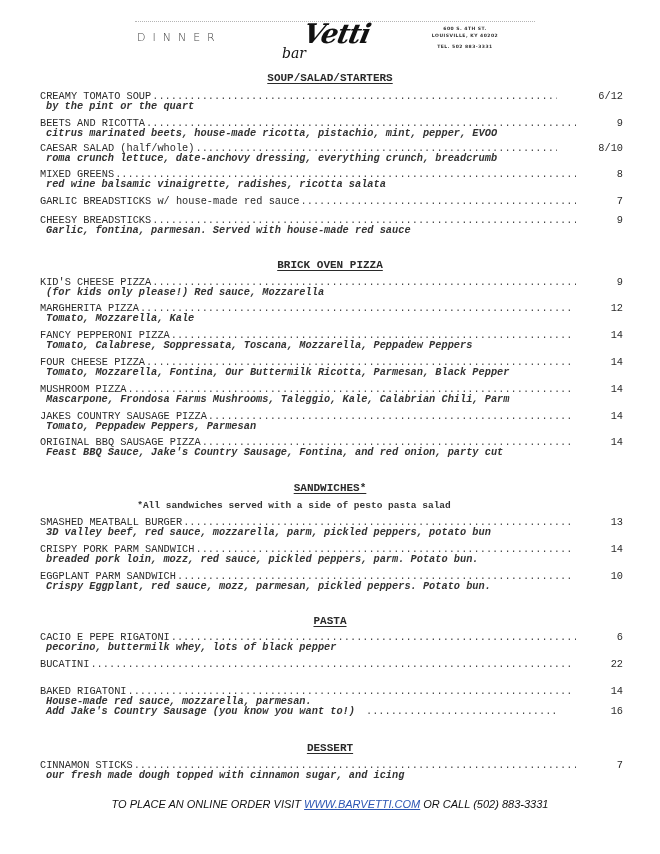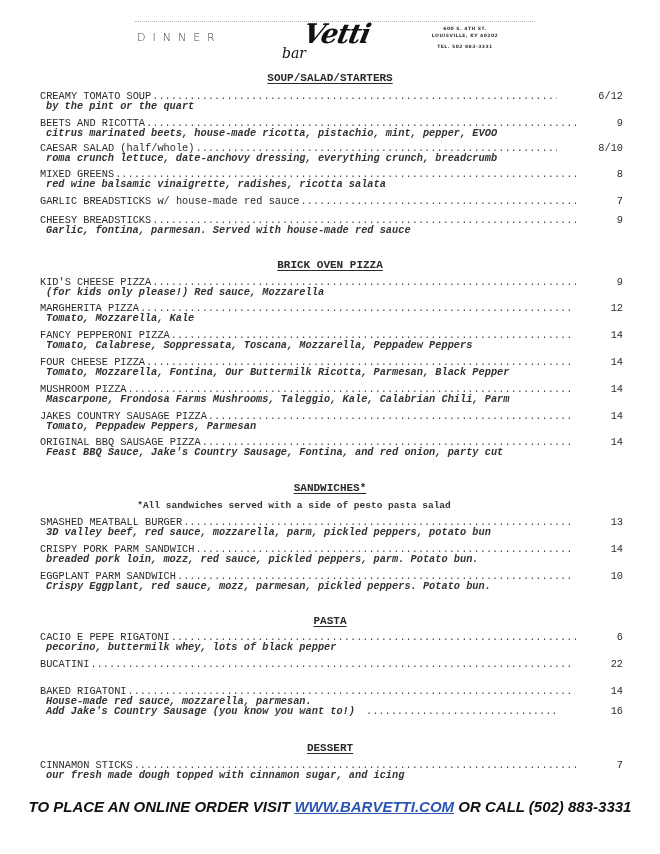--- a/index.html
+++ b/index.html
@@ -15,21 +15,21 @@
   .sec-head { position:absolute; left:0; width:660px; text-align:center; font-size:11px; font-weight:bold; }
   .sec-head span { text-decoration:underline; text-underline-offset:2px; }
   .note { position:absolute; left:16px; width:556px; text-align:center; font-size:9.5px; font-weight:bold; color:#333; }
   .item { position:absolute; left:40px; width:583px; }
   .item-line { display:flex; align-items:flex-end; font-size:10.3px; line-height:10px; white-space:nowrap; color:#2a2a2a; }
   .item-name { flex:0 0 auto; }
   .leader { flex:1 1 auto; overflow:hidden; margin:0 1px; color:#444; }
   .leader::before { content:"............................................................................................................................................................"; letter-spacing:0px; }
   .price { flex:0 0 auto;margin-left:40px; }
   .desc { font-size:10.3px; font-style:italic; font-weight:bold; line-height:10px; padding-left:6px; white-space:nowrap; color:#333; }
-  .footer { position:absolute; left:0; top:798px; width:660px; text-align:center; font-family:"Liberation Sans", sans-serif; font-weight:bold; font-style:italic; font-size:15px; color:#111; }
+  .footer { position:absolute; left:0; top:798px; width:660px; text-align:center; font-family:"Liberation Sans", sans-serif; font-weight:normal; font-style:italic; font-size:11px; color:#111; }
   .footer a { color:#2b55b3; text-decoration:underline; }
 </style>
 </head>
 <body>
 
 <div class="header-rule"></div>
 <div class="dinner">DINNER</div>
 <div class="logo">
   <span class="logo-bar">bar</span>
   <span class="logo-vetti">Vetti</span>

